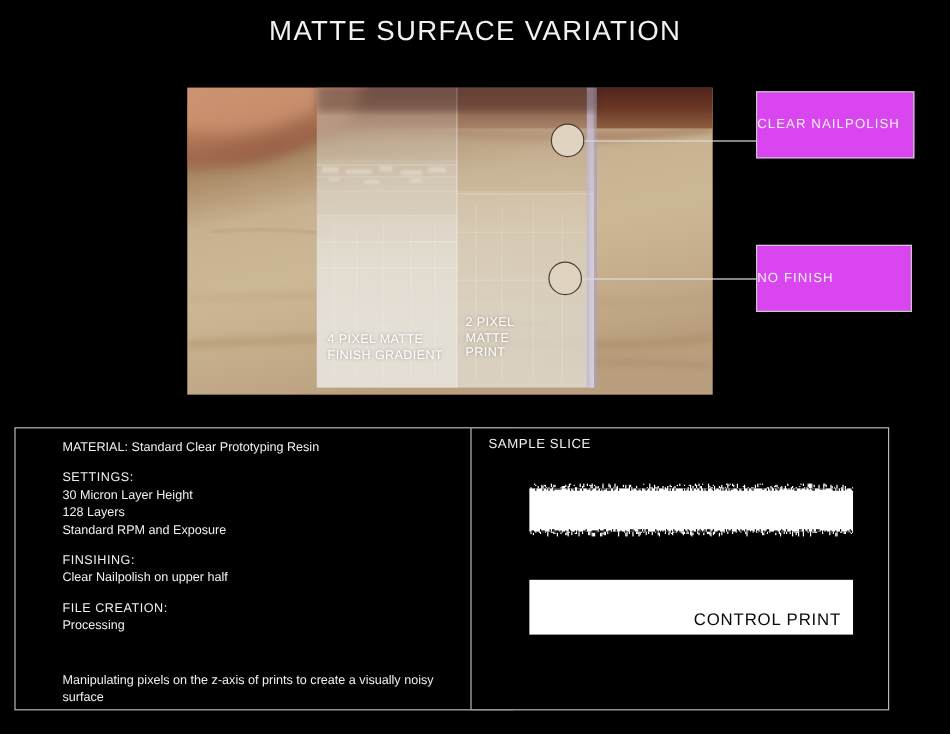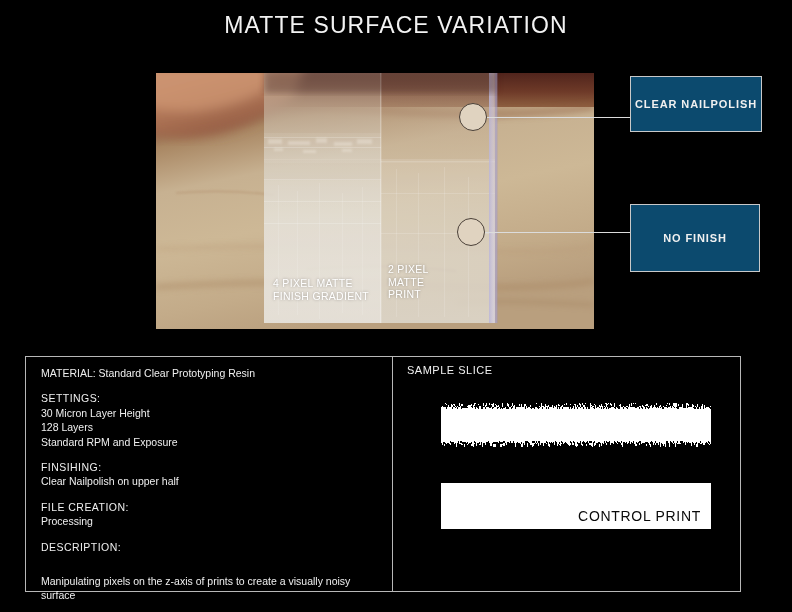--- a/index.html
+++ b/index.html
@@ -71,41 +71,40 @@
     height: 1px;
     background: #dcdcdc;
   }
   .leader-1 { left: 487px; top: 117px; width: 145px; }
   .leader-2 { left: 485px; top: 232px; width: 147px; }
 
   
   .callout {
     position: absolute;
     border: 1.5px solid #c9c9c9;
-    background: #0c4a6e;
+    background: #d946ef;
     box-sizing: border-box;
     display: flex;
     align-items: center;
-    justify-content: center;
+    justify-content: flex-start;
     font-size: 11px;
     letter-spacing: 0.9px;
     color: #f0f0f0;
-    font-weight: bold;
   }
   .callout-1 { left: 630px; top: 76px; width: 132px; height: 56px; }
-  .callout-2 { left: 630px; top: 204px; width: 130px; height: 68px; }
+  .callout-2 { left: 630px; top: 204px; width: 130px; height: 56px; }
 
   
   .panel {
     position: absolute;
     border: 1.5px solid #b8b8b8;
     background: #000000;
     box-sizing: border-box;
   }
-  .panel-specs { left: 25px; top: 356px; width: 416px; height: 236px; }
+  .panel-specs { left: 12px; top: 356px; width: 416px; height: 236px; padding-left: 24px; }
   .panel-slice { left: 392px; top: 356px; width: 349px; height: 236px; }
 
   .spec-body {
     padding: 9px 0 0 15px;
     font-size: 10.5px;
     line-height: 14.4px;
     color: #efefef;
   }
   .spec-line { white-space: nowrap; }
   .spec-line.wrap { white-space: normal; width: 315px; margin-top: 20px; }
@@ -308,21 +307,20 @@
     <div class="spec-line">30 Micron Layer Height</div>
     <div class="spec-line">128 Layers</div>
     <div class="spec-line">Standard RPM and Exposure</div>
     <div class="spec-gap"></div>
     <div class="spec-line spec-head">FINSIHING:</div>
     <div class="spec-line">Clear Nailpolish on upper half</div>
     <div class="spec-gap"></div>
     <div class="spec-line spec-head">FILE CREATION:</div>
     <div class="spec-line">Processing</div>
     <div class="spec-gap"></div>
-    <div class="spec-line spec-head">DESCRIPTION:</div>
     <div class="spec-line wrap">Manipulating pixels on the z-axis of prints to create a visually noisy surface</div>
   </div>
 </div>
 
 <div class="panel panel-slice">
   <div class="slice-title">SAMPLE SLICE</div>
 
   <div class="slice-bar-wrap bar-a">
     <svg class="slice-svg" width="270" height="48" viewBox="0 0 270 48">
       <rect x="0" y="6" width="270" height="36" fill="#ffffff"></rect>

